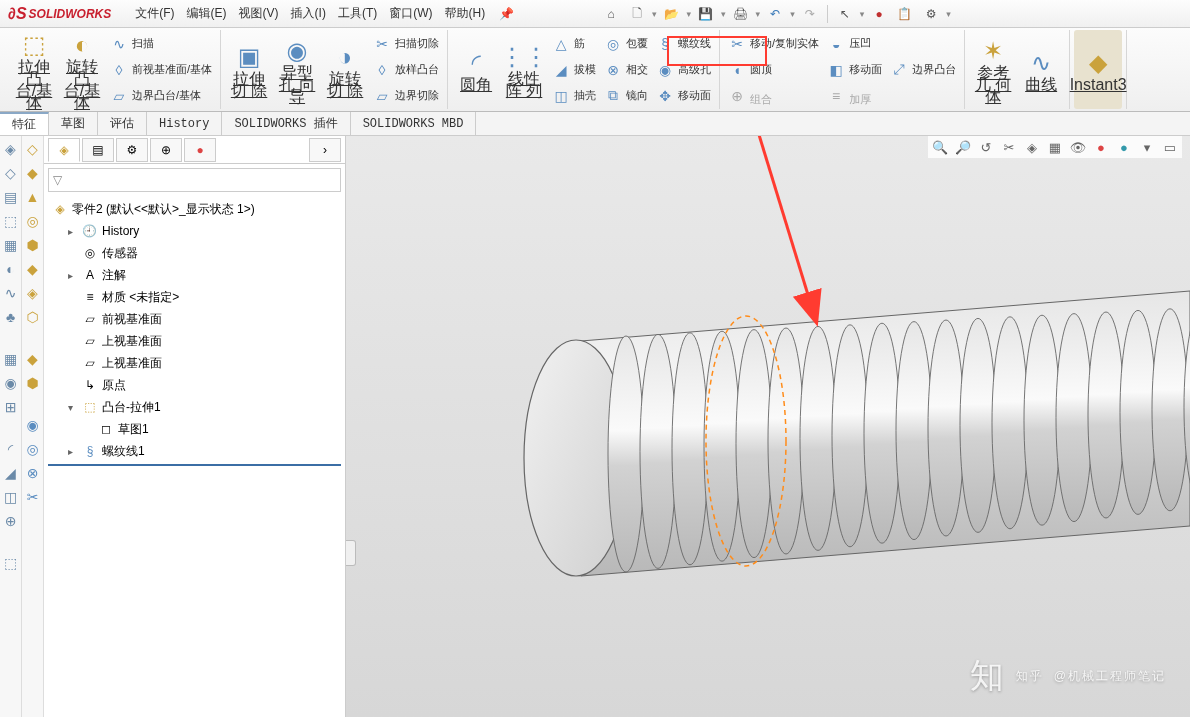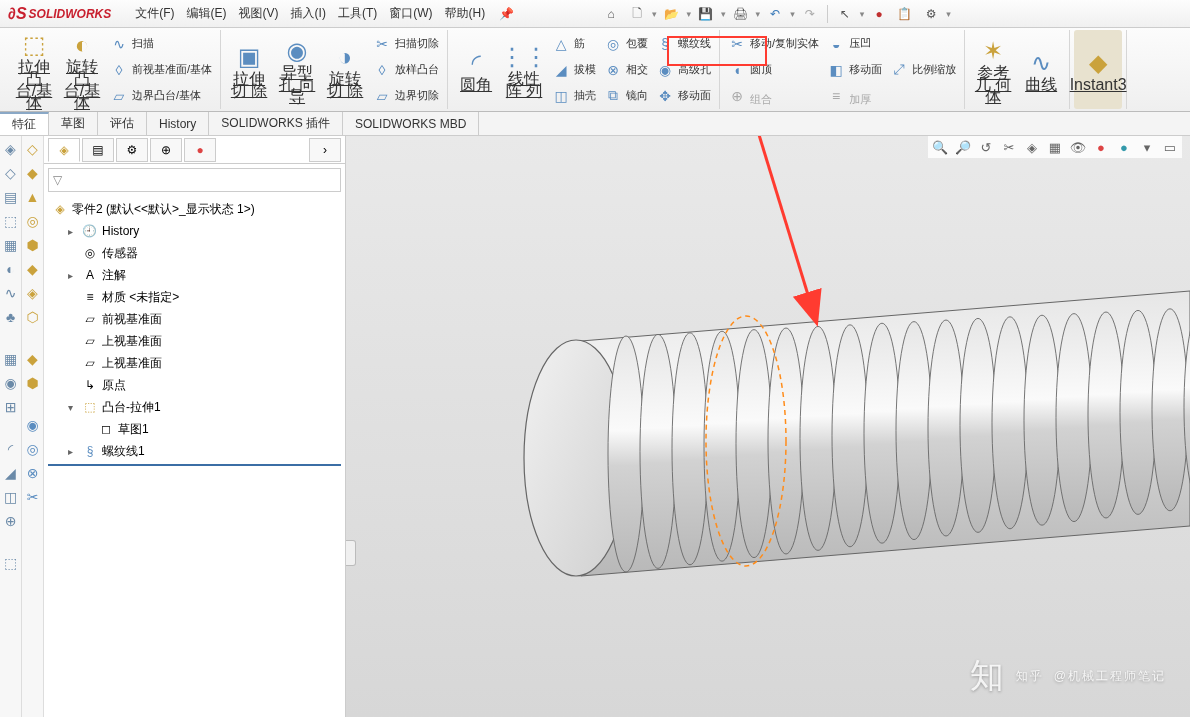--- a/index.html
+++ b/index.html
@@ -19,21 +19,21 @@
 .rbig .ic { font-size: 24px; margin-bottom: 2px; }
 .rbig .lbl { font-size: 16px; text-align: center; line-height: 12px; color: #333; text-decoration: underline; }
 .rrow { display: flex; align-items: center; height: 26px; cursor: pointer; padding: 0 4px; border-radius: 3px; gap: 4px; }
 .rrow .ic { width: 18px; font-size: 14px; text-align: center; }
 .rrow .lbl { font-size: 11px; color: #333; white-space: nowrap; }
 .ribbon-col { display: flex; flex-direction: column; justify-content: center; }
 .disabled { color: #aaa !important; }
 .disabled .lbl { color: #aaa; margin-top: 8px; }
 
 .tabstrip { height: 24px; background: #f4f4f4; border-bottom: 1px solid #ccc; display: flex; align-items: stretch; }
-.tab { padding: 0 12px; display: flex; align-items: center; border-right: 1px solid #ccc; font-size: 12px; color: #333; cursor: pointer; }
+.tab { padding: 0 12px; display: flex; align-items: center; border-right: 1px solid #ccc; font-size: 12px; color: #333; cursor: pointer; font-family: Liberation Mono, monospace; }
 .tab.active { background: #fff; border-top: 2px solid #8aa8c6; }
 .viewbar { position: absolute; top: 136px; right: 8px; height: 22px; display: flex; align-items: center; gap: 3px; background: rgba(255,255,255,0.8); padding: 2px; }
 .vbtn { width: 20px; height: 20px; display: flex; align-items: center; justify-content: center; cursor: pointer; color: #666; font-size: 13px; }
 
 .main { position: absolute; top: 136px; left: 0; right: 0; bottom: 0; display: flex; }
 .left-toolstrip { width: 22px; background: #f7f7f7; border-right: 1px solid #ddd; display: flex; flex-direction: column; align-items: center; padding-top: 4px; gap: 6px; }
 .left-toolstrip2 { width: 22px; background: #f7f7f7; border-right: 1px solid #ddd; display: flex; flex-direction: column; align-items: center; padding-top: 4px; gap: 6px; }
 .tico { width: 18px; height: 18px; font-size: 14px; color: #6b8aa8; display: flex; align-items: center; justify-content: center; cursor: pointer; }
 .tico.gold { color: #caa23c; }
 .panel { width: 302px; background: #fff; border-right: 1px solid #ccc; display: flex; flex-direction: column; }
@@ -229,21 +229,21 @@
           <span class="lbl">移动面</span>
         </div>
       <div class="rrow disabled">
           <span class="ic">≡</span>
           <span class="lbl">加厚</span>
         </div>
     </div>
     <div class="ribbon-col">
       <div class="rrow">
           <span class="ic" style="color:#5b8dc0">⤢</span>
-          <span class="lbl">比例缩放</span>
+          <span class="lbl">边界凸台</span>
         </div>
     </div>
   </div>
   <div class="ribbon-grp" style="flex-direction:row">
     <div class="rbig">
         <span class="ic" style="color:#caa23c">✶</span>
         <span class="lbl">参考几
 何体</span>
       </div>
     <div class="rbig">

